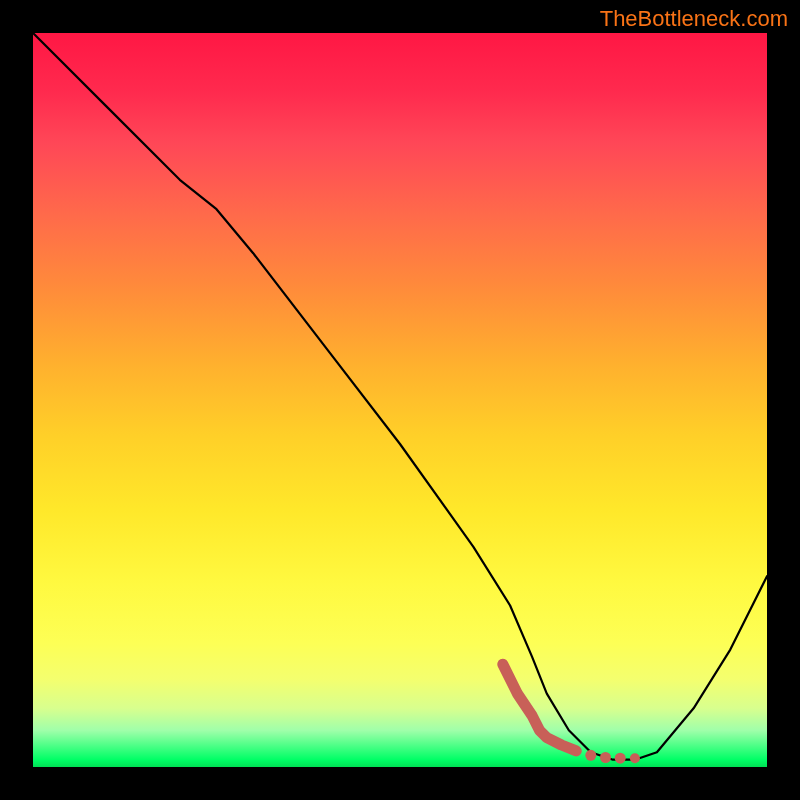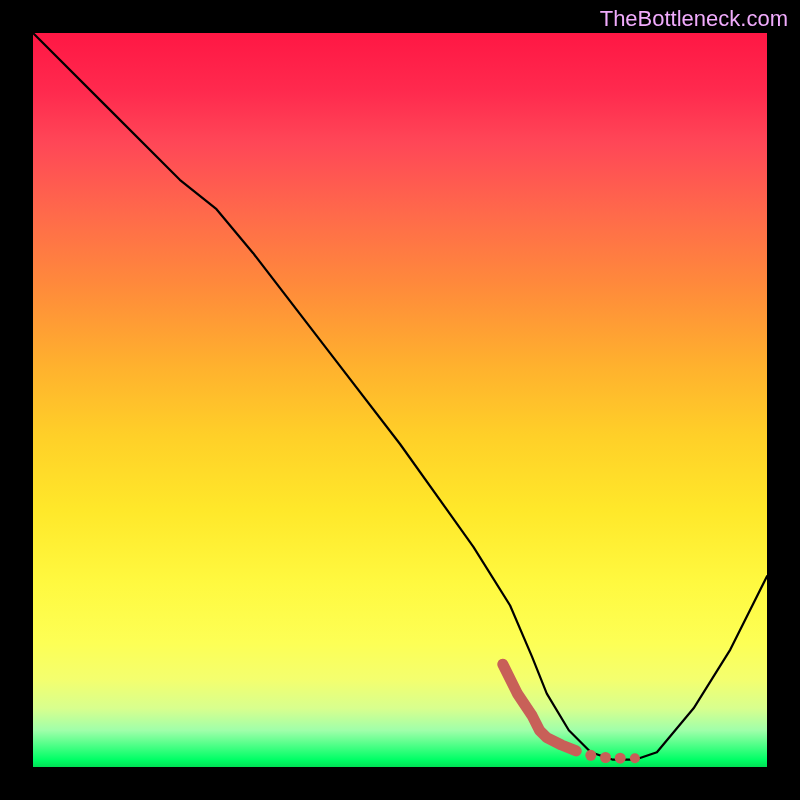--- a/index.html
+++ b/index.html
@@ -8,21 +8,21 @@
     height: 800px;
     background: #000;
     position: relative;
     overflow: hidden;
     font-family: Arial, sans-serif;
   }
   .attribution {
     position: absolute;
     top: 6px;
     right: 12px;
-    color: #f0abfc;
+    color: #f97316;
     font-size: 22px;
     font-weight: 500;
     z-index: 10;
   }
   .plot-area {
     position: absolute;
     left: 33px;
     top: 33px;
     width: 734px;
     height: 734px;

